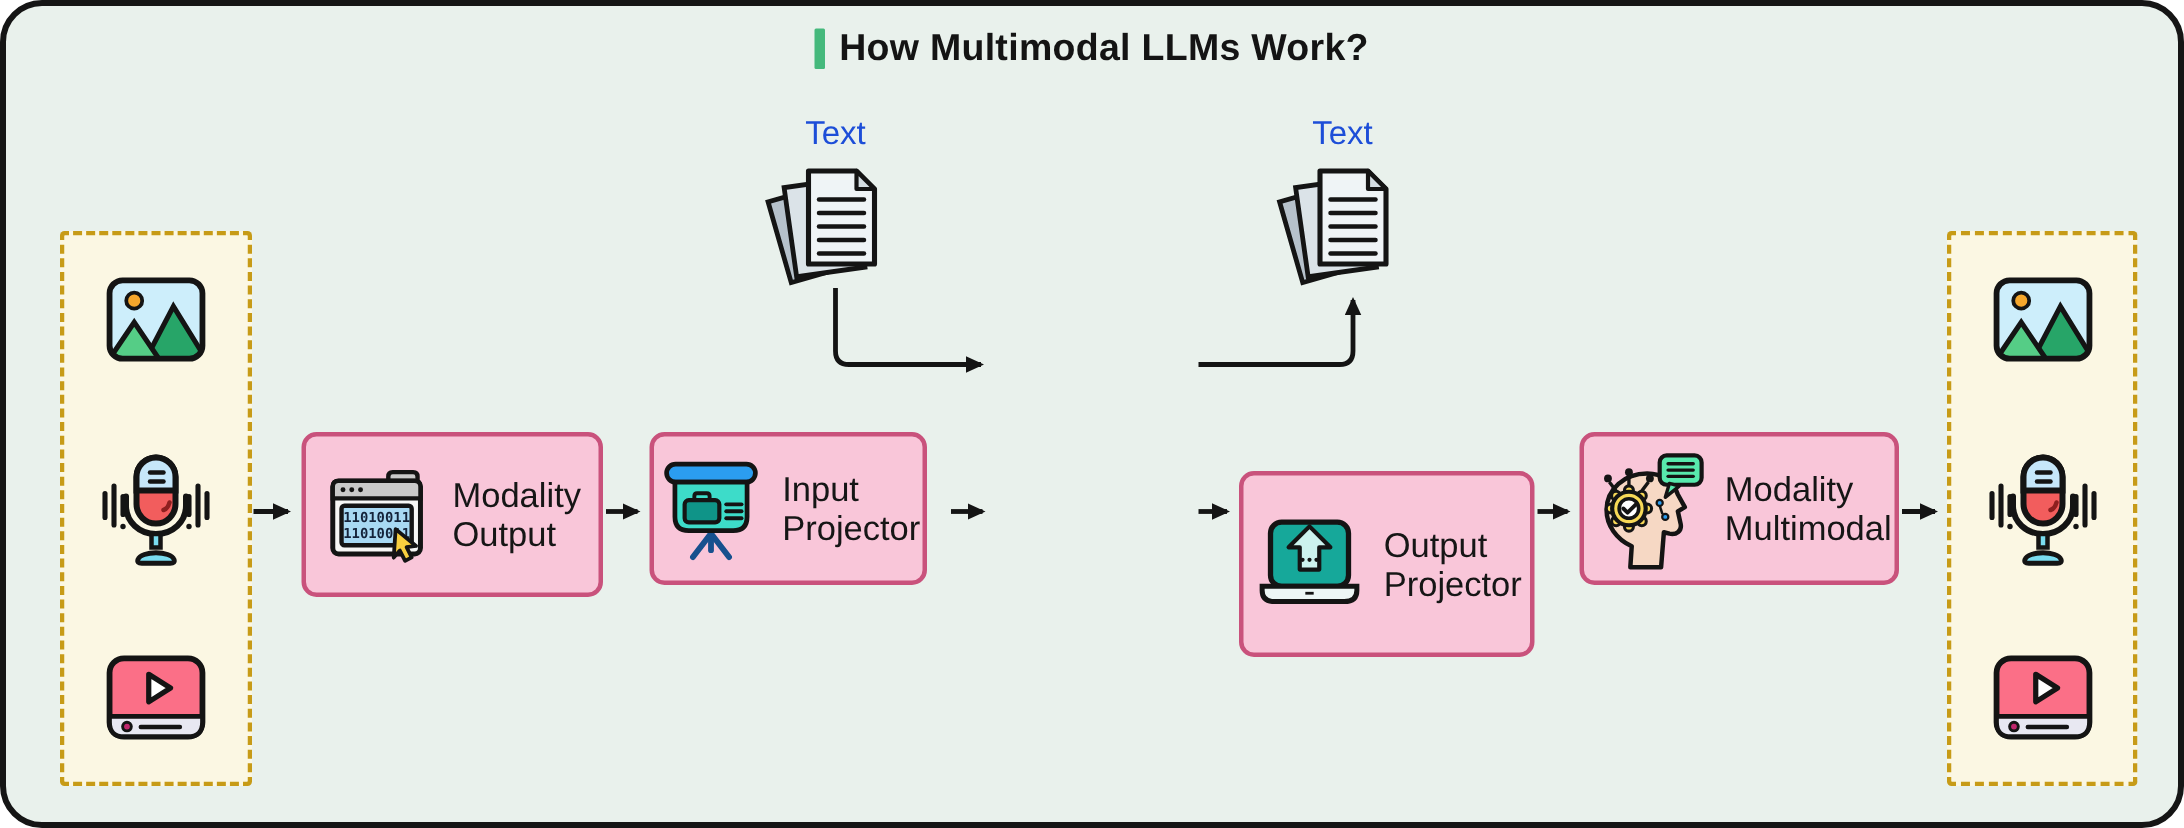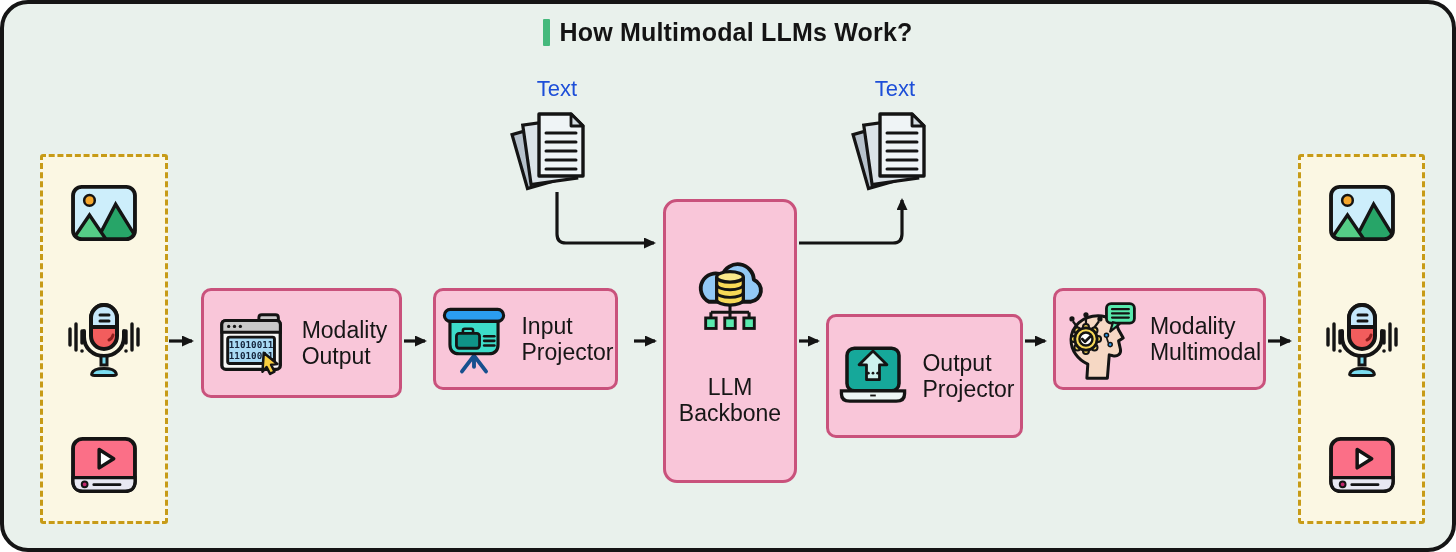--- a/index.html
+++ b/index.html
@@ -232,38 +232,20 @@
             <line x1="51" y1="47" x2="62" y2="47"></line>
         </g>
       </svg>
     </span>
     <div class="node-label">
       <div>Input</div>
       <div>Projector</div>
     </div>
   </div>
 
-  <div class="node node-llm">
-    <span>
-      <svg width="88" height="84" viewBox="0 0 92 88">
-        <path d="M24 50 h44 a12 12 0 0 0 3 -23 a17 17 0 0 0 -33 -5 a14 14 0 0 0 -14 28 z" fill="#92c9f5" stroke="#141414" stroke-width="4" stroke-linejoin="round"></path>
-        <path d="M32 24 v24 a14 5.5 0 0 0 28 0 v-24" fill="#f8d957" stroke="#141414" stroke-width="3.4"></path>
-        <path d="M32 32 a14 5.5 0 0 0 28 0 M32 40 a14 5.5 0 0 0 28 0" fill="none" stroke="#141414" stroke-width="3"></path>
-        <ellipse cx="46" cy="24" rx="14" ry="5.5" fill="#fbe98a" stroke="#141414" stroke-width="3.4"></ellipse>
-        <path d="M46 54 V61 M26 61 H66 M26 61 V67 M46 61 V67 M66 61 V67" fill="none" stroke="#141414" stroke-width="3.2"></path>
-        <rect x="20.5" y="67" width="11" height="11" fill="#59eaae" stroke="#141414" stroke-width="3"></rect>
-        <rect x="40.5" y="67" width="11" height="11" fill="#59eaae" stroke="#141414" stroke-width="3"></rect>
-        <rect x="60.5" y="67" width="11" height="11" fill="#59eaae" stroke="#141414" stroke-width="3"></rect>
-      </svg>
-    </span>
-    <div class="node-label">
-      <div>LLM</div>
-      <div>Backbone</div>
-    </div>
-  </div>
 
   <div class="node node-output">
     <span>
       <svg width="78" height="68" viewBox="0 0 84 72">
         <rect x="14" y="6" width="56" height="46" rx="8" fill="#16a89a" stroke="#141414" stroke-width="3.8"></rect>
         <path d="M42 9 L27 24 h8 v16 h14 v-16 h8 z" fill="#cdf2ee" stroke="#141414" stroke-width="3" stroke-linejoin="round"></path>
         <circle cx="37" cy="33" r="1.5" fill="#141414"></circle>
           <circle cx="42" cy="33" r="1.5" fill="#141414"></circle>
           <circle cx="47" cy="33" r="1.5" fill="#141414"></circle>
         <path d="M8 52 h68 v3 q0 8 -9 8 h-50 q-9 0 -9 -8 z" fill="#edf6f5" stroke="#141414" stroke-width="3.6"></path>

